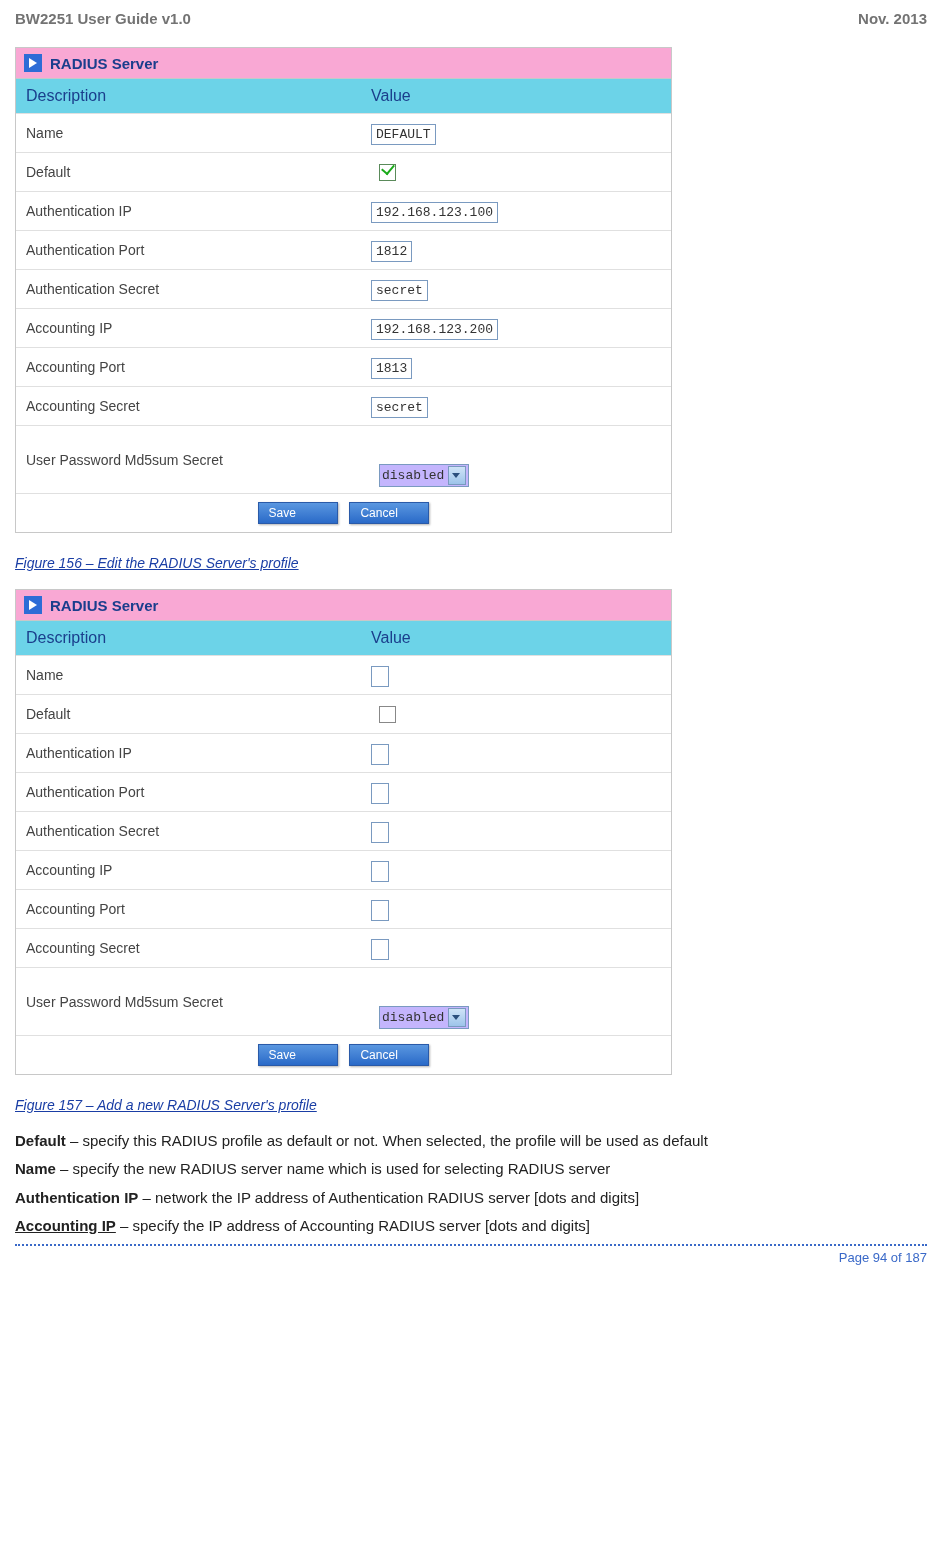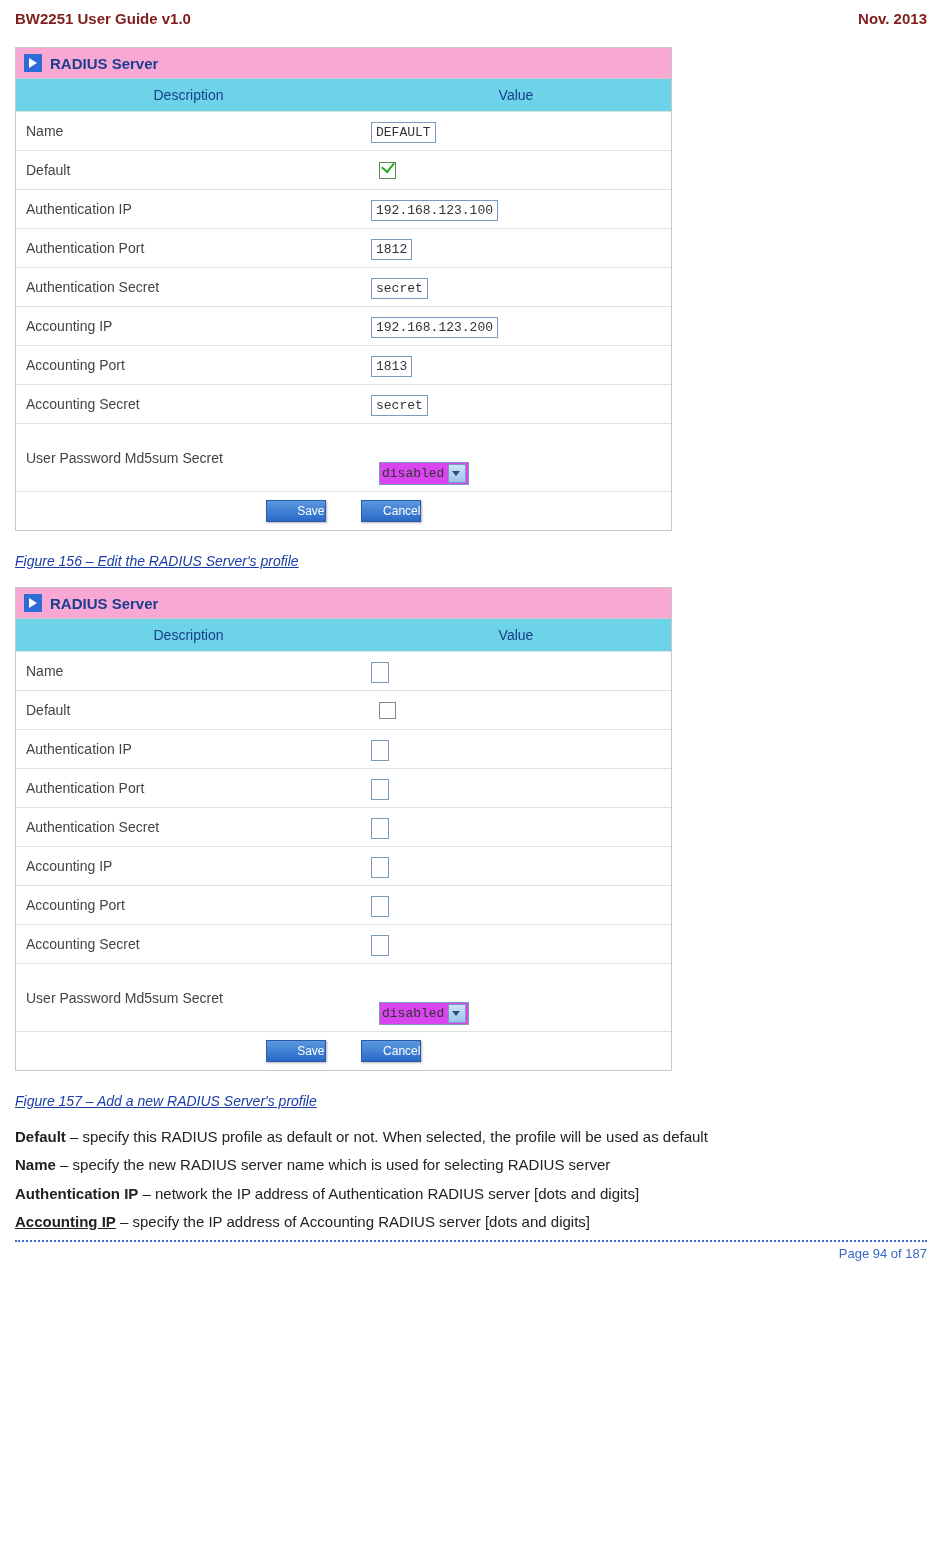--- a/index.html
+++ b/index.html
@@ -6,21 +6,21 @@
     margin: 0;
     padding: 10px 15px;
     font-family: Arial, Helvetica, sans-serif;
     font-size: 14px;
     color: #333;
     width: 912px;
   }
   .header-row {
     display: flex;
     justify-content: space-between;
-    color: #7f1d1d;
+    color: #737373;
     font-size: 15px;
     font-weight: bold;
     margin-bottom: 20px;
   }
   .panel {
     border: 1px solid #c8c8c8;
     width: 655px;
     margin-bottom: 8px;
   }
   .panel-title {
@@ -42,22 +42,21 @@
   .arrow-box svg { display:block; }
   .panel-title-text {
     color: #1a3e8c;
     font-weight: bold;
     font-size: 15px;
   }
   .hdr-row {
     display: flex;
     background: #6cd3e8;
     color: #1a3e8c;
-    font-size: 14px;
-    text-align: center;
+    font-size: 16px;
   }
   .hdr-row .col-a, .hdr-row .col-b {
     padding: 8px 10px;
   }
   .col-a { width: 325px; }
   .col-b { flex: 1; }
   .data-row {
     display: flex;
     border-top: 1px solid #e0e0e0;
     align-items: center;
@@ -101,21 +100,21 @@
     border-left: 2px solid #1aaa1a;
     border-bottom: 2px solid #1aaa1a;
     transform: rotate(-50deg);
   }
   .chk.empty { border-color:#888; }
   .sel {
     font-family: "Courier New", monospace;
     font-size: 13px;
     padding: 1px 2px;
     border: 1px solid #7a9ac0;
-    background: #d946ef;
+    background: #c4b5fd;
     display: inline-flex;
     align-items: center;
     margin-top: 32px;
   }
   .sel .sel-btn {
     display:inline-block;
     width:16px; height:17px;
     background: linear-gradient(#cfe3f7,#9dc4ea);
     border:1px solid #7a9ac0;
     margin-left:4px;
@@ -130,25 +129,25 @@
     border-top:5px solid #2b4f7d;
   }
   .btn-row {
     border-top: 1px solid #e0e0e0;
     text-align: center;
     padding: 8px 0;
   }
   .btn {
     display: inline-block;
     min-width: 58px;
-    text-align: right;
+    text-align: left;
     color: #fff;
     font-size: 12px;
-    padding: 3px 0;
-    margin: 0 16px;
+    padding: 3px 10px;
+    margin: 0 4px;
     border: 1px solid #2a5aa8;
     background: linear-gradient(#5a97e0,#2a6ac8);
     box-shadow: 1px 1px 2px rgba(0,0,0,.3);
   }
   .caption {
     color: #1a3ea5;
     font-style: italic;
     font-size: 14px;
     text-decoration: underline;
     margin: 22px 0 18px 0;

